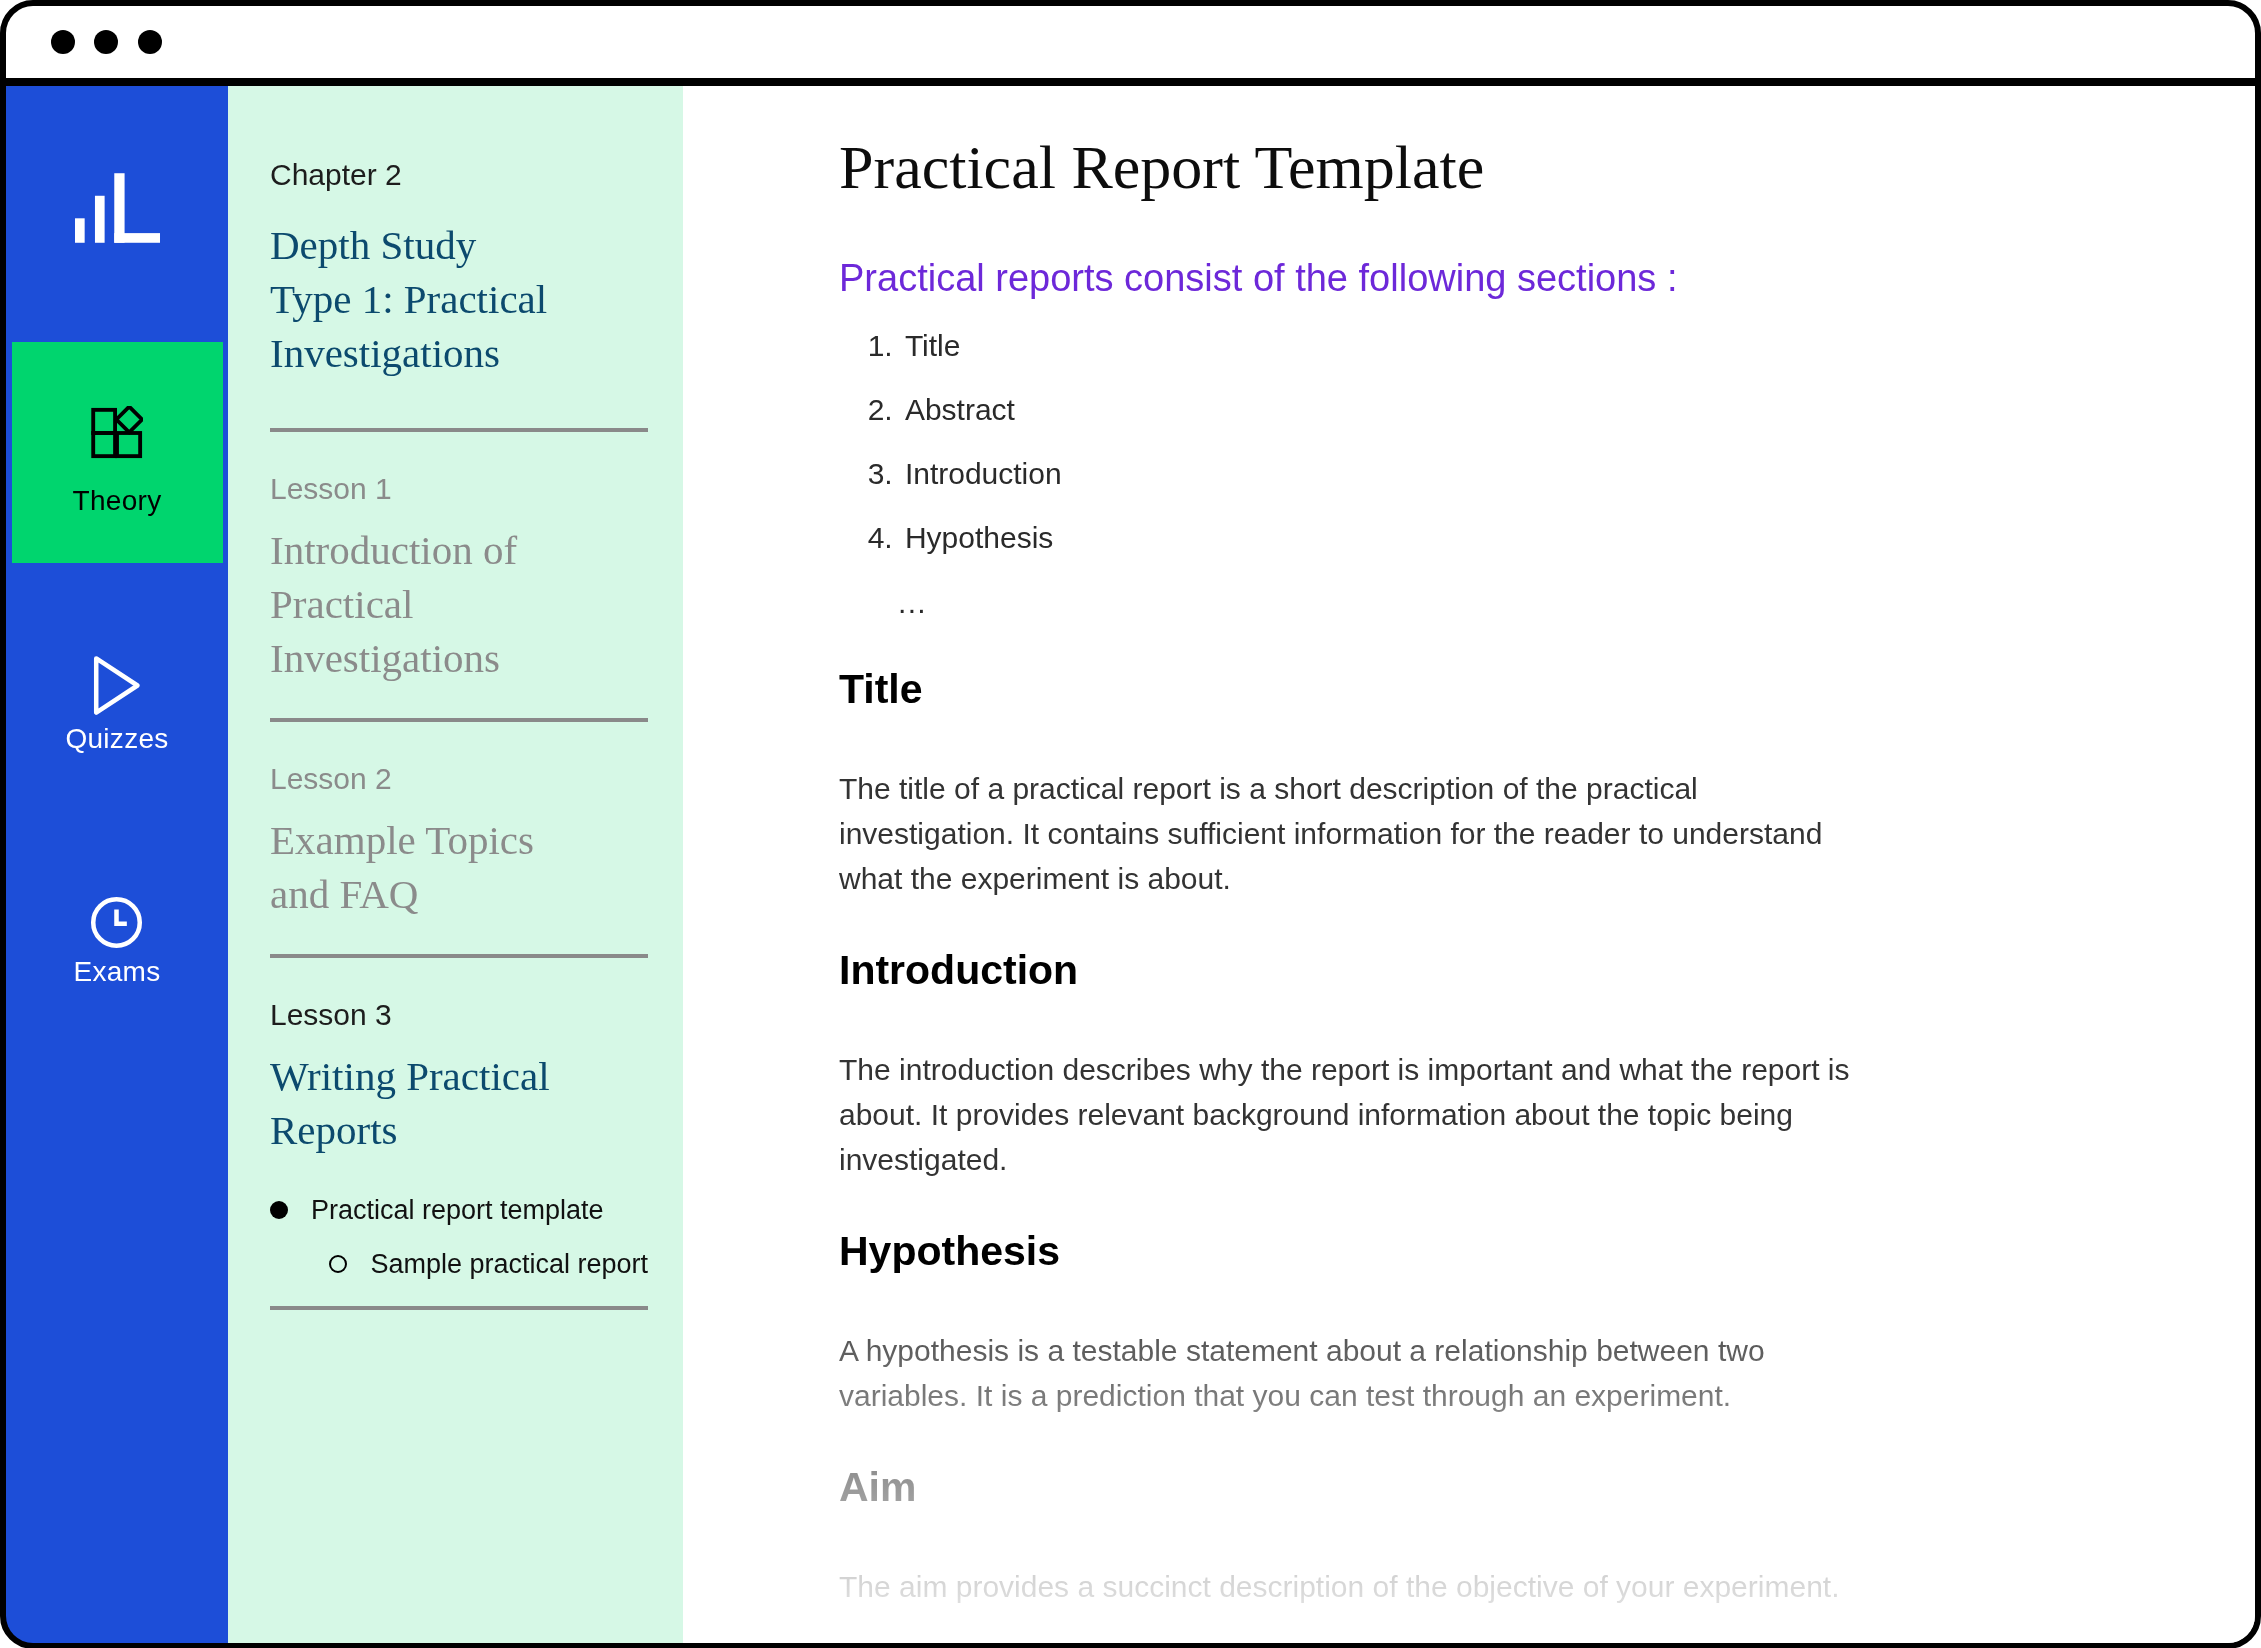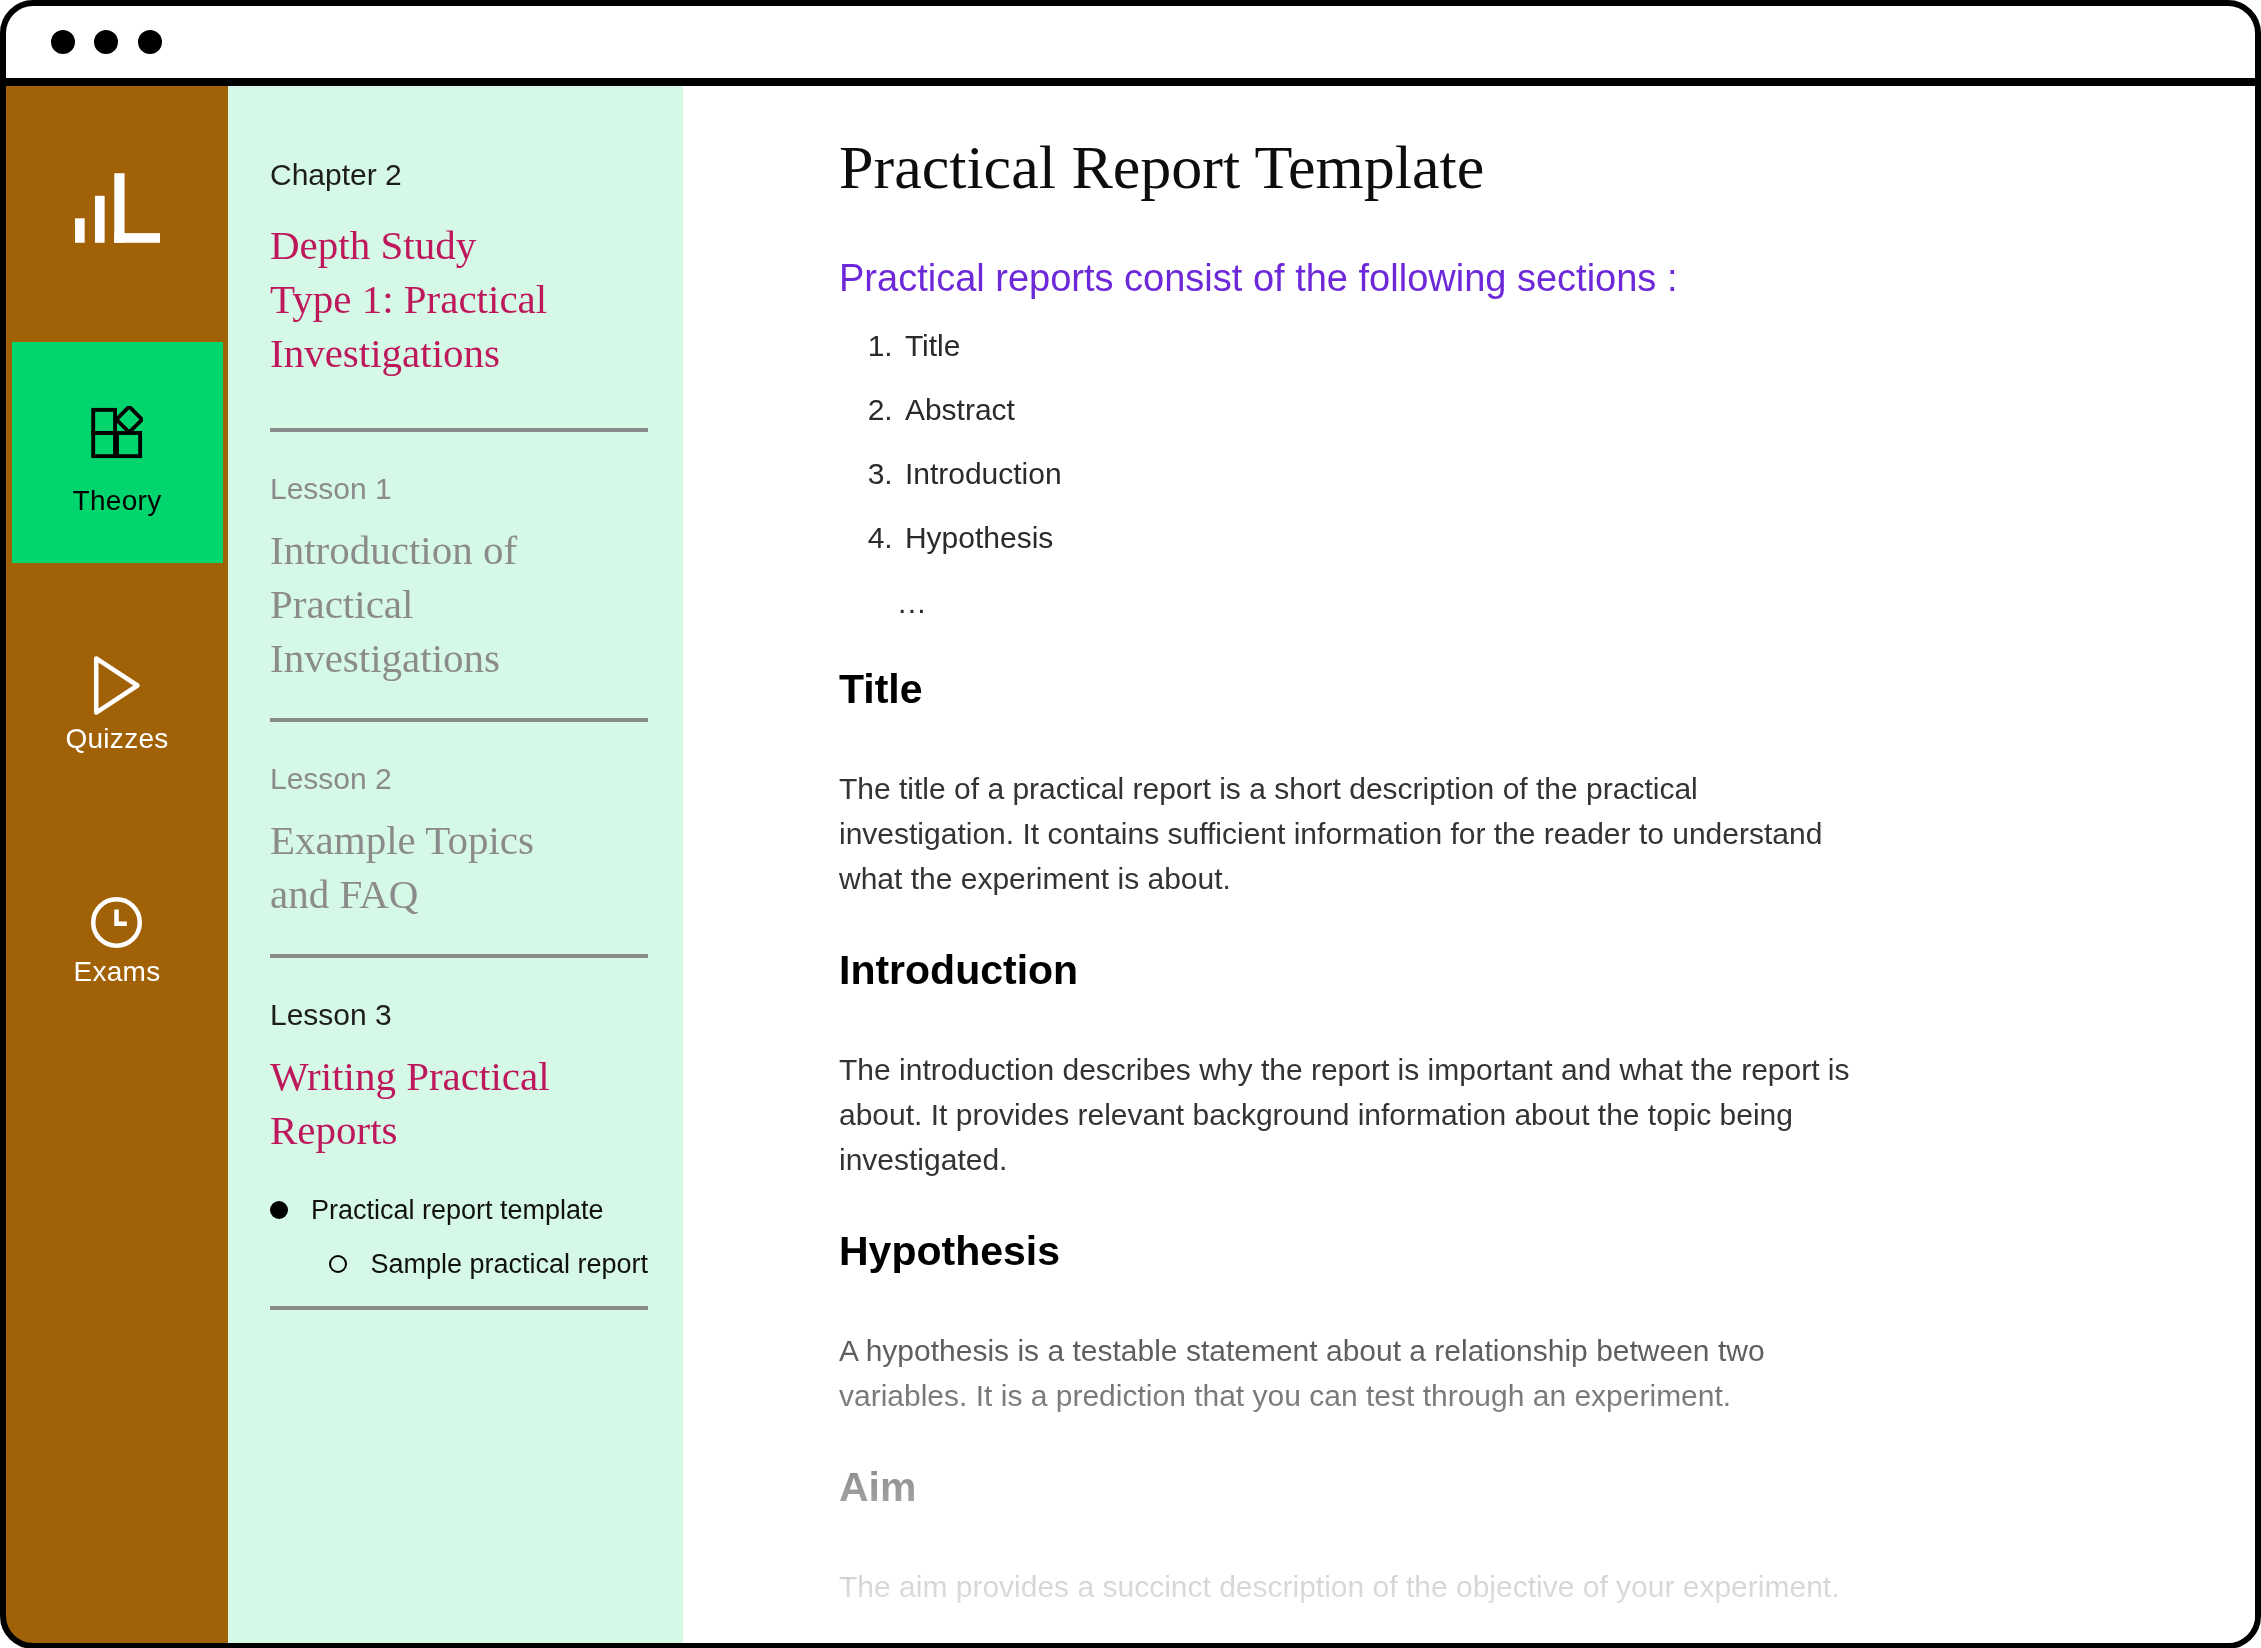--- a/index.html
+++ b/index.html
@@ -27,21 +27,21 @@
     display: flex; align-items: center;
     padding-left: 45px; gap: 19.3px;
   }
   .dot { width: 24px; height: 24px; border-radius: 50%; background: #000; }
 
   
   .content { flex: 1; display: flex; min-height: 0; }
 
   
   .nav {
-    flex: none; width: 222px; background: #a16207;
+    flex: none; width: 222px; background: #1d4ed8;
     display: flex; flex-direction: column; align-items: center;
   }
   .logo { margin-top: 87px; }
   .nav-item {
     display: flex; flex-direction: column; align-items: center;
     cursor: pointer;
   }
   .nav-item .nav-label {
     margin-top: 5px;
     font-size: 28px; color: #fff; letter-spacing: 0.3px;
@@ -62,21 +62,21 @@
     box-sizing: border-box;
     padding: 72px 35px 13px 42px;
     color: #161616;
   }
   .chapter-label { font-size: 30px; color: #1d1d1d; }
   .serif-title {
     font-family: "Liberation Serif", "DejaVu Serif", serif;
     font-size: 41px; line-height: 54px;
     white-space: pre-line;
     margin-top: 26px;
-    color: #be185d;
+    color: #0c4a6e;
   }
   .rule { height: 3.9px; background: #8a8a8a; border: none; margin: 48px 0 0 0; width: 100%; }
   .lesson { margin-top: 40px; cursor: pointer; }
   .lesson-label { font-size: 30px; color: #1d1d1d; }
   .lesson .serif-title { margin-top: 17px; }
   .lesson.muted .lesson-label, .lesson.muted .serif-title { color: #8b8b8b; }
   .rule.tight { margin-top: 33px; }
   .rule.after-bullets { margin-top: 24.5px; }
 
   .bullet-list { margin-top: 35px; }

